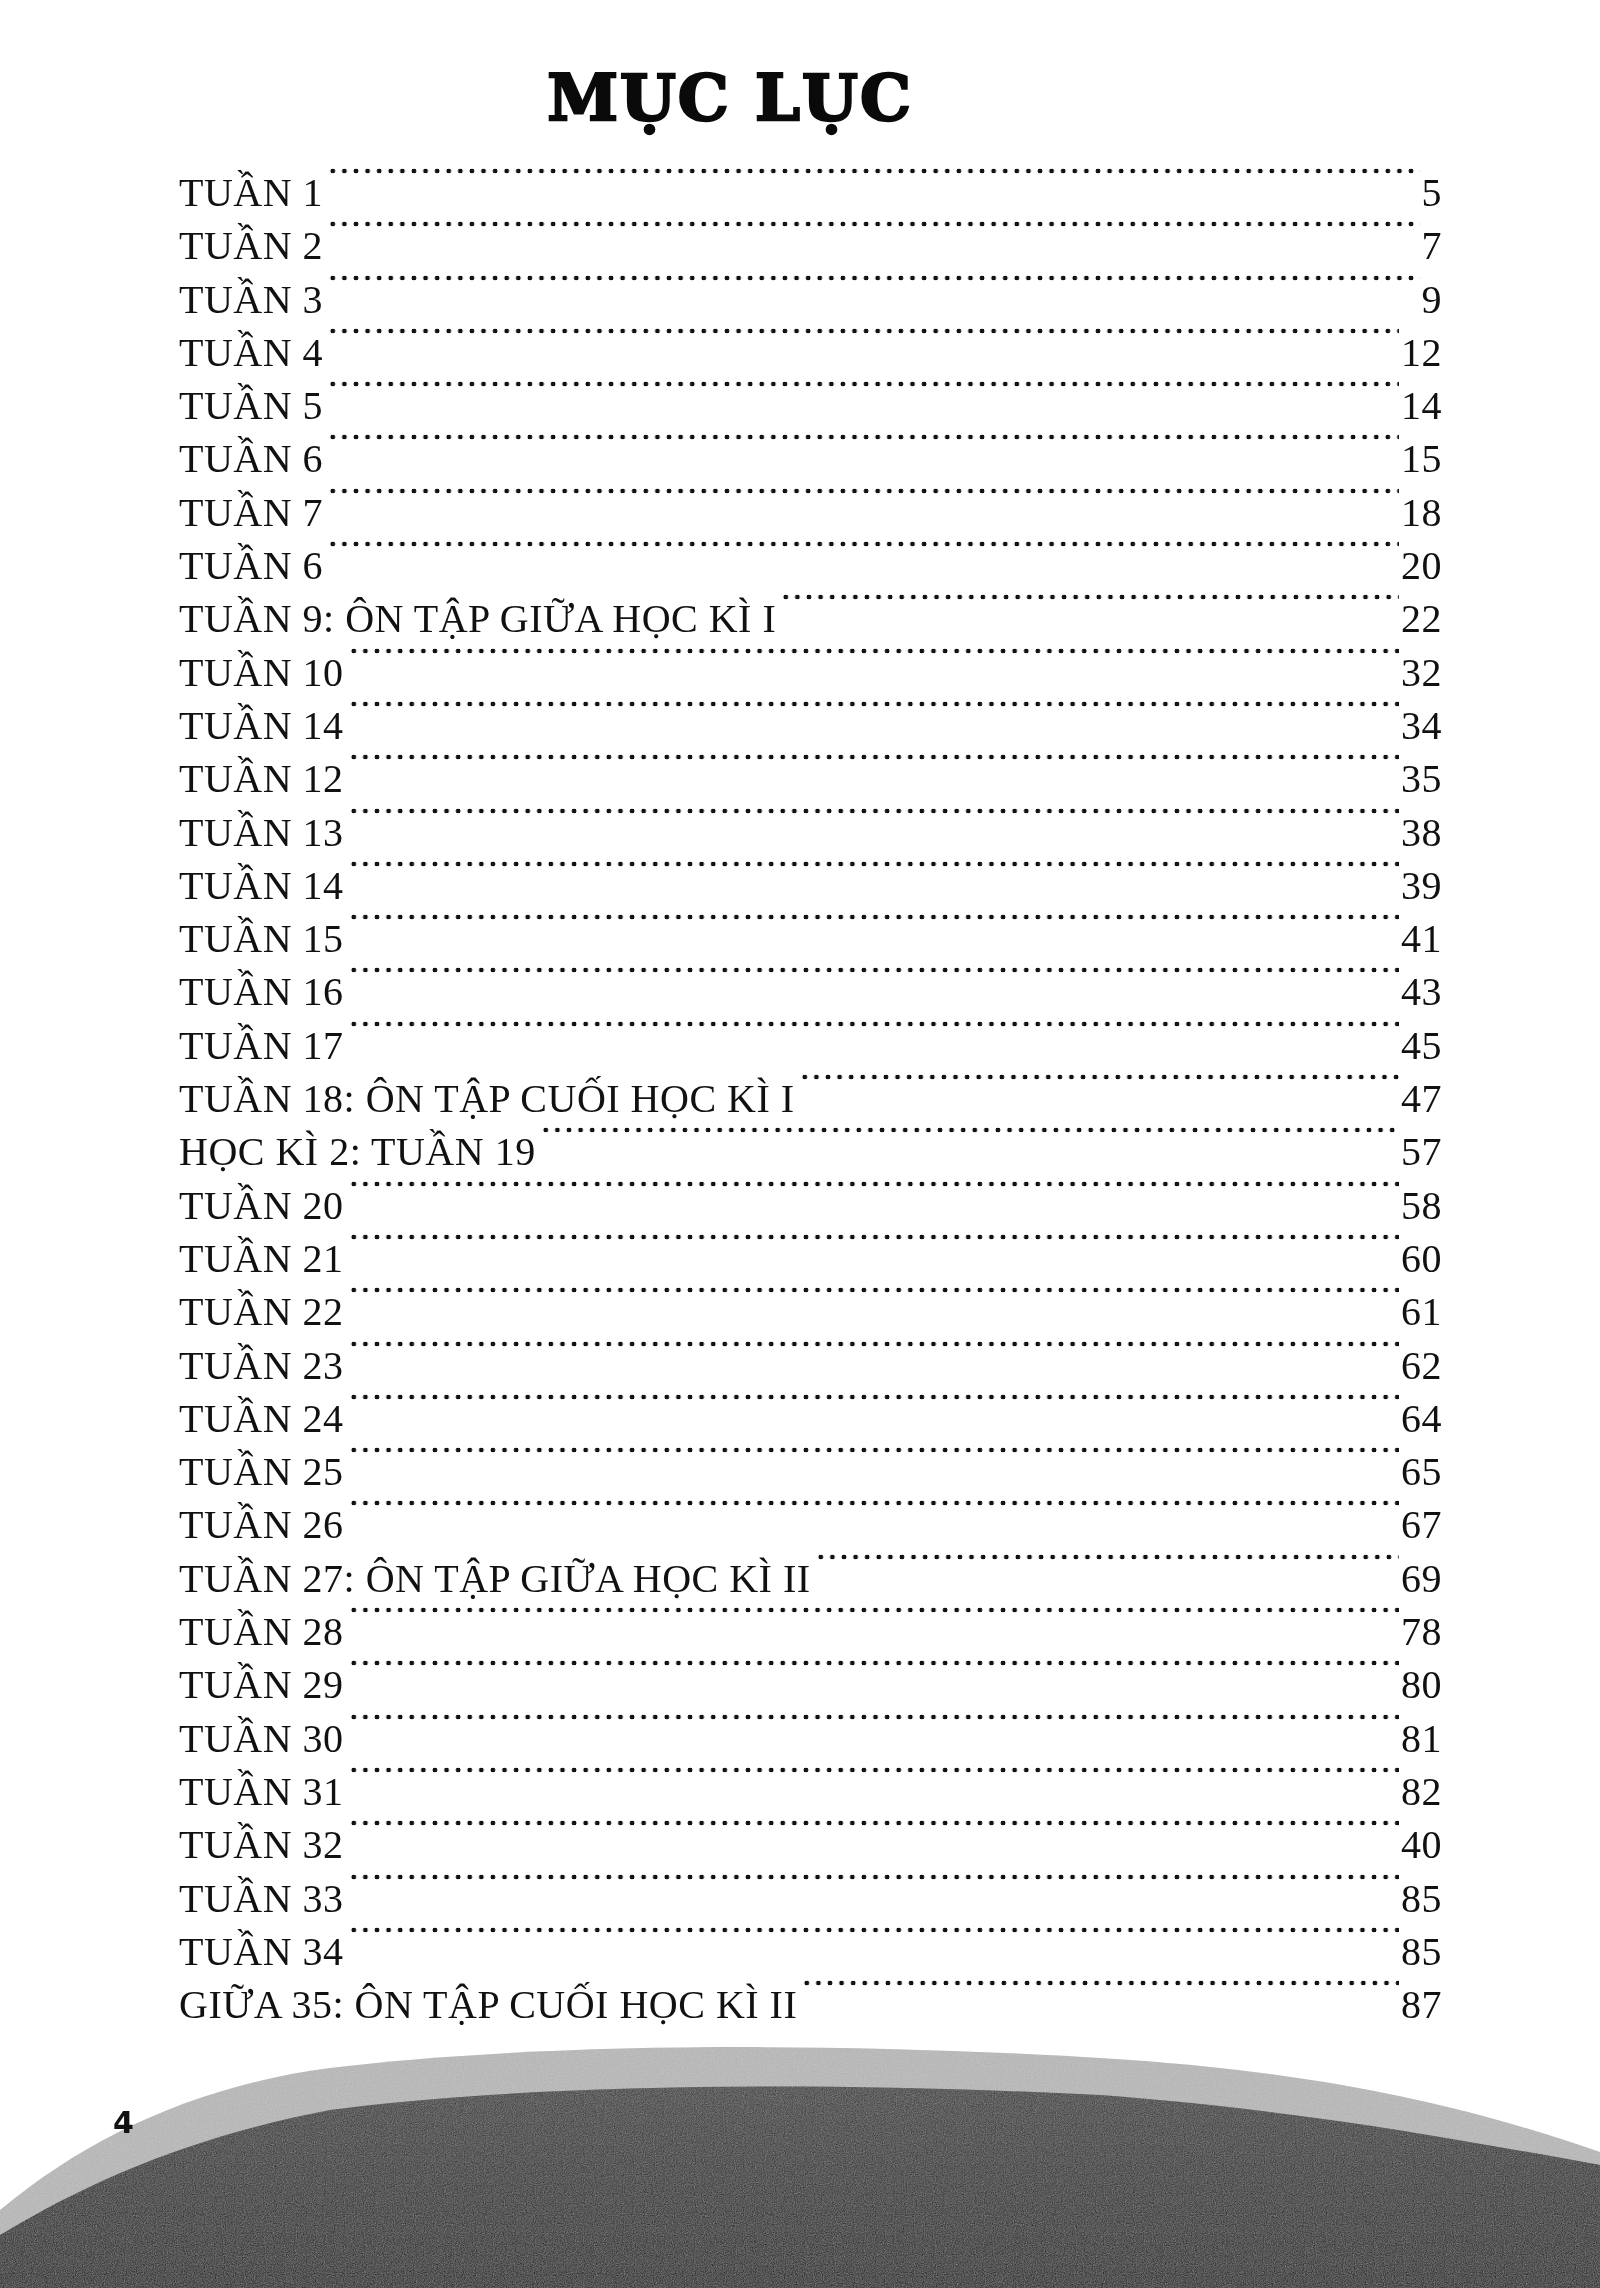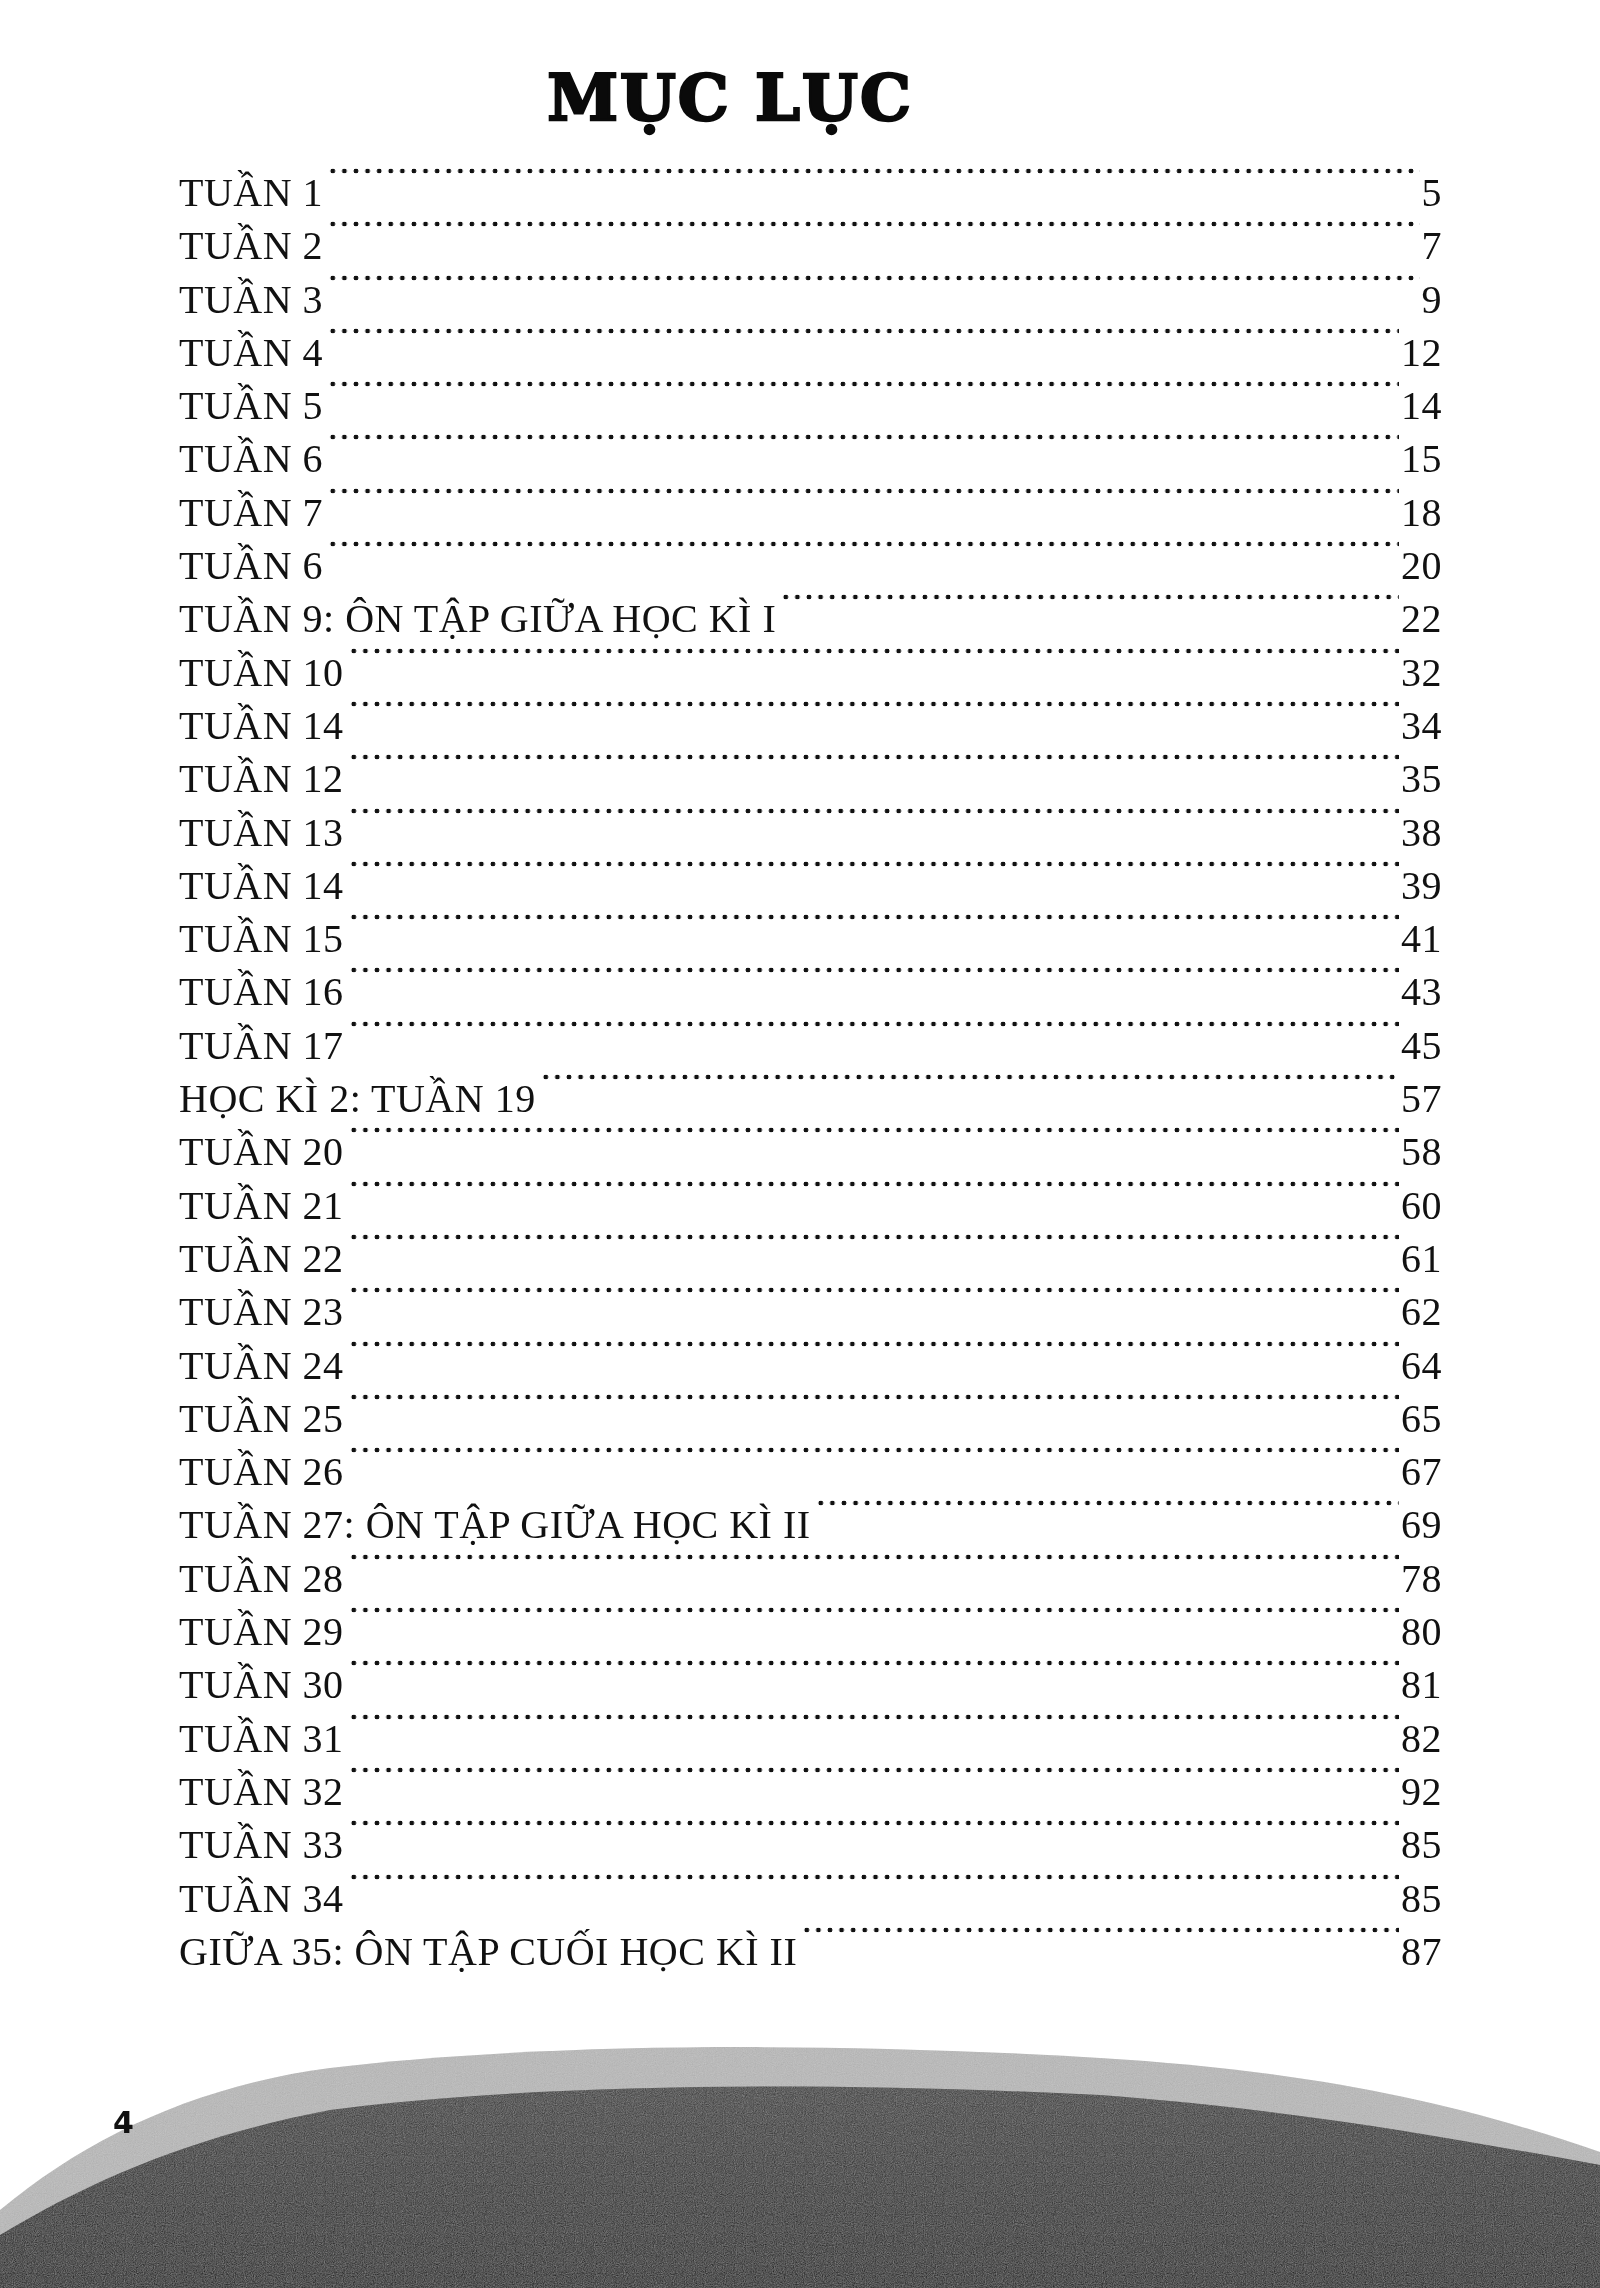--- a/index.html
+++ b/index.html
@@ -175,20 +175,25 @@
     <span class="toc-label">TUẦN 16</span>
     <span class="toc-leader"></span>
     <span class="toc-page">43</span>
   </div>
       <div class="toc-row">
     <span class="toc-label">TUẦN 17</span>
     <span class="toc-leader"></span>
     <span class="toc-page">45</span>
   </div>
       <div class="toc-row">
+    <span class="toc-label">TUẦN 18: ÔN TẬP CUỐI HỌC KÌ I</span>
+    <span class="toc-leader"></span>
+    <span class="toc-page">47</span>
+  </div>
+      <div class="toc-row">
     <span class="toc-label">HỌC KÌ 2: TUẦN 19</span>
     <span class="toc-leader"></span>
     <span class="toc-page">57</span>
   </div>
       <div class="toc-row">
     <span class="toc-label">TUẦN 20</span>
     <span class="toc-leader"></span>
     <span class="toc-page">58</span>
   </div>
       <div class="toc-row">
@@ -242,21 +247,21 @@
     <span class="toc-page">81</span>
   </div>
       <div class="toc-row">
     <span class="toc-label">TUẦN 31</span>
     <span class="toc-leader"></span>
     <span class="toc-page">82</span>
   </div>
       <div class="toc-row">
     <span class="toc-label">TUẦN 32</span>
     <span class="toc-leader"></span>
-    <span class="toc-page">92</span>
+    <span class="toc-page">40</span>
   </div>
       <div class="toc-row">
     <span class="toc-label">TUẦN 33</span>
     <span class="toc-leader"></span>
     <span class="toc-page">85</span>
   </div>
       <div class="toc-row">
     <span class="toc-label">TUẦN 34</span>
     <span class="toc-leader"></span>
     <span class="toc-page">85</span>

